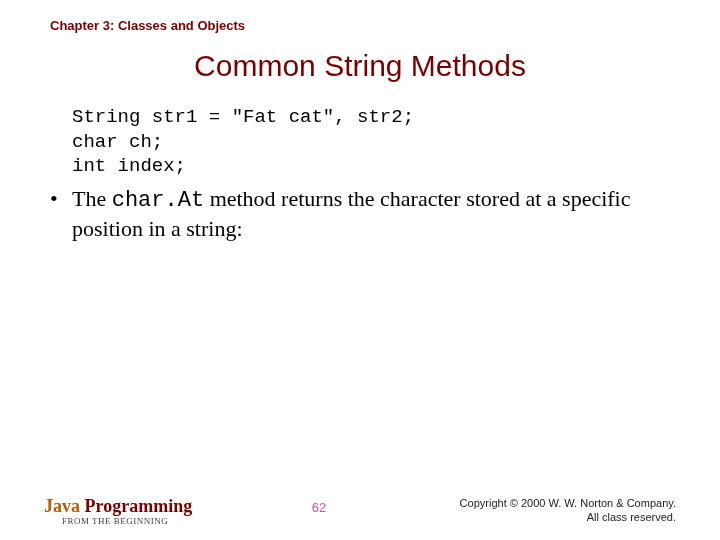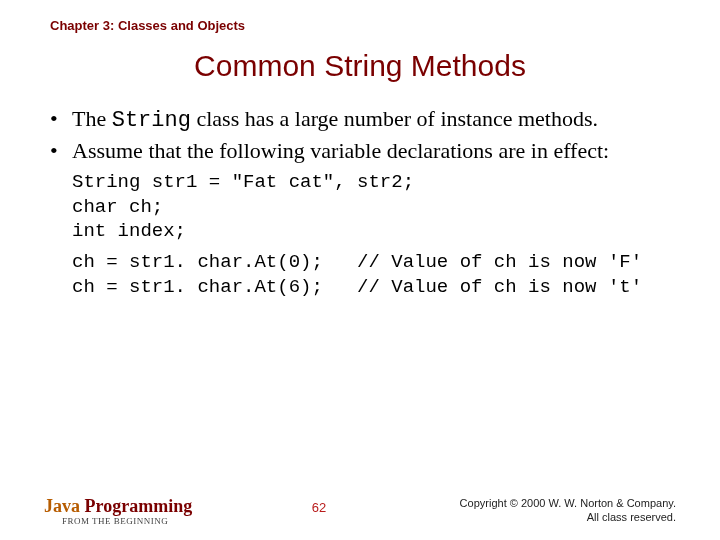--- a/index.html
+++ b/index.html
@@ -84,21 +84,21 @@
     font-family: Liberation Serif, serif;
     font-size: 9px;
     letter-spacing: 0.5px;
     color: #444;
     margin-left: 18px;
     margin-top: -1px;
   }
   .pagenum {
     font-family: Arial, Helvetica, sans-serif;
     font-size: 13px;
-    color: #b91c1c;
+    color: #ec4899;
     align-self: flex-start;
     margin-top: 4px;
   }
   .copyright {
     font-family: Arial, Helvetica, sans-serif;
     font-size: 11px;
     color: #222;
     text-align: right;
     line-height: 1.3;
     width: 230px;
@@ -106,36 +106,31 @@
 </style>
 </head>
 <body>
 
 <div class="slide">
 
   <div class="chapter">Chapter 3: Classes and Objects</div>
 
   <div class="title">Common String Methods</div>
 
-  <ul class="bullets">
-    <li>
-      <span>The </span><span class="mono">String</span><span> class has a large number of instance methods.</span>
-    </li>
-    <li>
-      <span>Assume that the following variable declarations are in effect:</span>
-    </li>
-  </ul>
 
   <div class="codeblock">String str1 = "Fat cat", str2;
 char ch;
 int index;</div>
 
+  <ul class="bullets">
+    <li>
+      <span>The </span><span class="mono">char.At</span><span> method returns the character stored at a specific position in a string:</span>
+    </li>
+  </ul>
 
-  <div class="codeblock">ch = str1. char.At(0);   // Value of ch is now 'F'
-ch = str1. char.At(6);   // Value of ch is now 't'</div>
 
   <div class="footer">
     <div class="brand">
       <div class="brand-main">
         <span class="java">Java</span><span class="prog"> Programming</span>
       </div>
       <div class="brand-sub">FROM THE BEGINNING</div>
     </div>
     <div class="pagenum">62</div>
     <div class="copyright">

